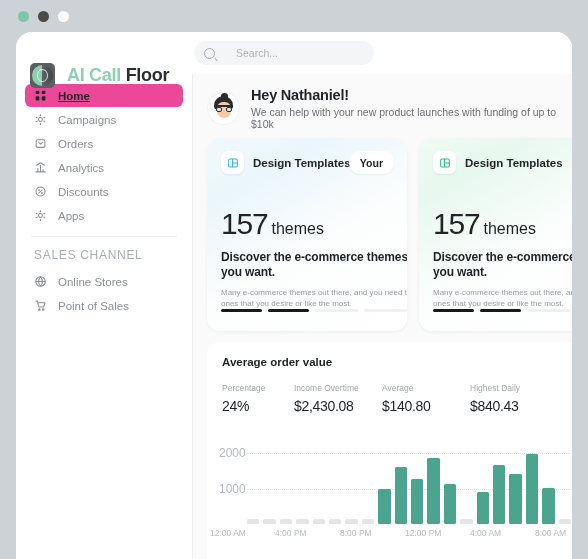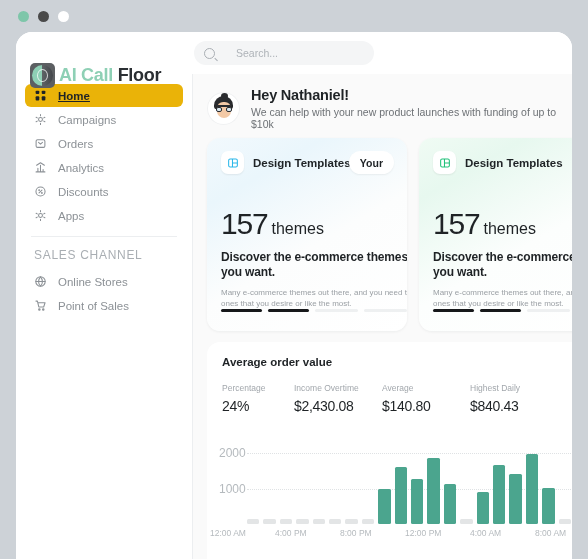--- a/index.html
+++ b/index.html
@@ -34,21 +34,21 @@
   }
 
   
   #topbar {
     position: relative;
     height: 42px;
     display: flex; align-items: center;
     padding-left: 14px;
     background: #ffffff;
   }
-  #brand { display: flex; align-items: center; gap: 4px; margin-top: 44px; }
+  #brand { display: flex; align-items: center; gap: 12px; margin-top: 44px; }
   #logo-mark {
     width: 25px; height: 25px; border-radius: 5px;
     background: #5c5f62;
     position: relative; overflow: hidden;
     flex: none;
   }
   #logo-mark::before {
     content: ""; position: absolute;
     left: 2px; top: 2px; width: 21px; height: 21px;
     border-radius: 50%;
@@ -105,21 +105,21 @@
   .nav-item {
     display: flex; align-items: center; gap: 11px;
     height: 23px;
     padding: 0 9px;
     border-radius: 6px;
     margin-bottom: 1px;
     font-size: 11.5px;
     color: #8c9196;
     cursor: pointer;
   }
-  .nav-item.active { background: #eab308; color: #1f2326; font-weight: bold; text-decoration: underline; }
+  .nav-item.active { background: #ec4899; color: #1f2326; font-weight: bold; text-decoration: underline; }
   .nav-ico { width: 13px; height: 13px; flex: none; display: block; }
   .nav-ico svg { display: block; width: 13px; height: 13px; }
 
   #nav-divider {
     height: 1px; background: #eceef0;
     margin: 9px 6px 11px 6px;
   }
   #sales-channel-label {
     font-size: 12px; letter-spacing: .7px;
     color: #a9aeb3; padding-left: 9px;

